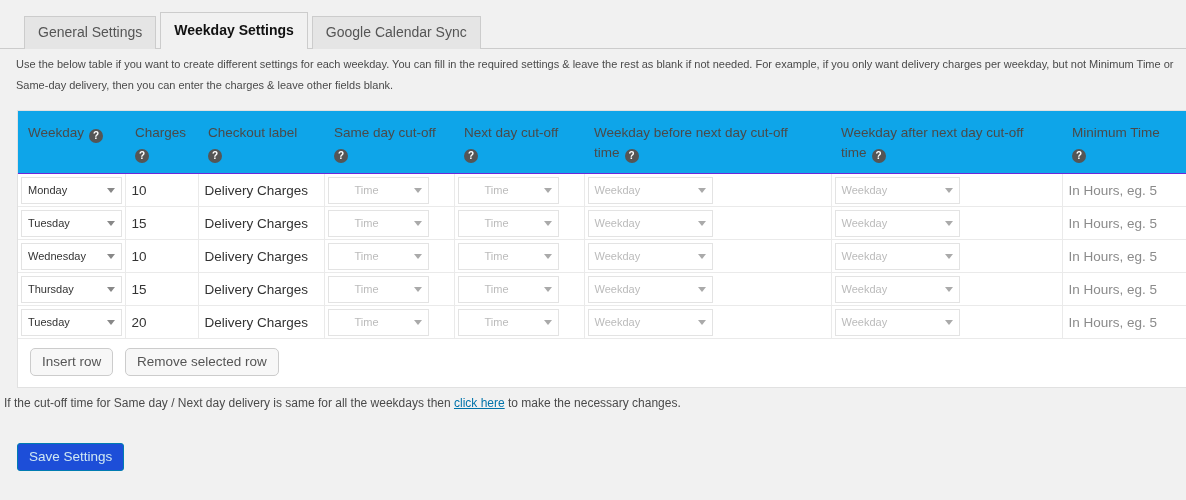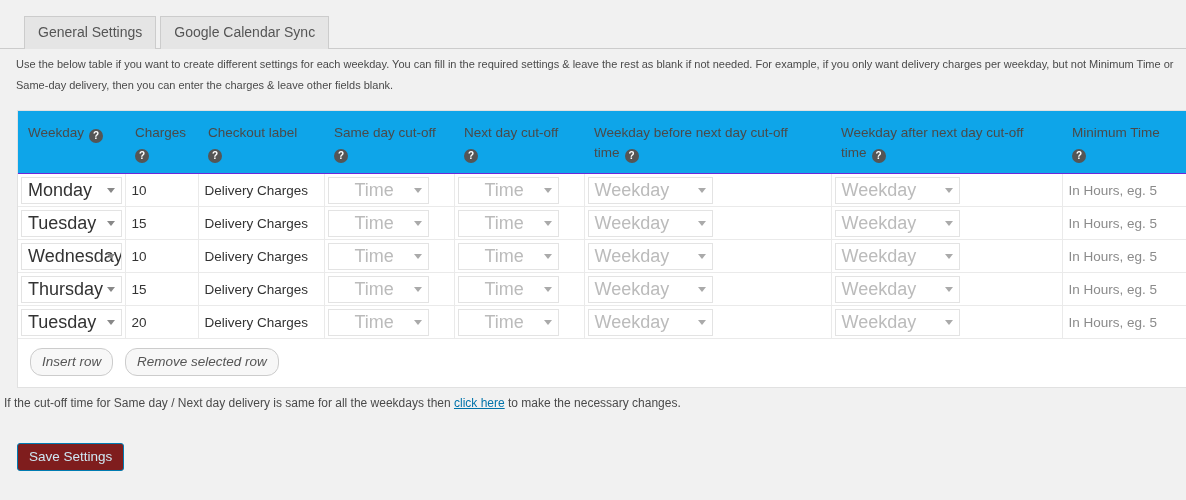--- a/index.html
+++ b/index.html
@@ -116,21 +116,21 @@
   .hdr-txt { margin-right: 5px; }
 
   
   .sel {
     position: relative;
     display: block;
     height: 27px;
     margin: 2px 3px;
     border: 1px solid #e3e3e3;
     background: #fff;
-    font-size: 18px;
+    font-size: 11px;
     line-height: 25px;
     padding: 0 20px 0 6px;
     color: #333;
     white-space: nowrap;
     overflow: hidden;
     cursor: pointer;
   }
   .sel.ph { color: #bbb; }
   .sel .arw {
     position: absolute; right: 6px; top: 50%;
@@ -164,60 +164,60 @@
     background: #fff;
   }
   .btn-sec {
     display: inline-block;
     font-size: 13.5px;
     line-height: 26px;
     height: 28px;
     padding: 0 11px;
     background: #f7f7f7;
     border: 1px solid #ccc;
-    border-radius: 12px;
+    border-radius: 5px;
     color: #555;
     cursor: pointer;
     margin-right: 8px;
-    font-style: italic;
   }
 
   
   .note {
     position: absolute; left: 4px; top: 396px;
     font-size: 12px; color: #4a4a4a;
   }
   .note a {
     color: #0073aa;
     text-decoration: underline;
     cursor: pointer;
   }
 
   
   .btn-primary {
     position: absolute; left: 17px; top: 443px;
     display: inline-block;
-    background: #7f1d1d;
+    background: #1d4ed8;
     border: 1px solid #007cb2;
     border-radius: 3px;
     color: #cfe8f3;
     font-size: 13.5px;
     line-height: 26px;
     height: 28px;
     padding: 0 11px;
     cursor: pointer;
   }
 </style>
 </head>
 <body>
 
 <div id="app">
 
   <div class="tab-wrap">
     <div class="tab">General Settings</div>
+    <div class="tab active">Weekday Settings</div>
     <div class="tab">Google Calendar Sync</div>
   </div>
 
   <div class="intro">Use the below table if you want to create different settings for each weekday. You can fill in the required settings &amp; leave the rest as blank if not needed. For example, if you only want delivery charges per weekday, but not Minimum Time or Same-day delivery, then you can enter the charges &amp; leave other fields blank.</div>
 
   <div class="table-card">
     <table class="wd">
       <colgroup>
         <col class="c-weekday">
           <col class="c-charges">

